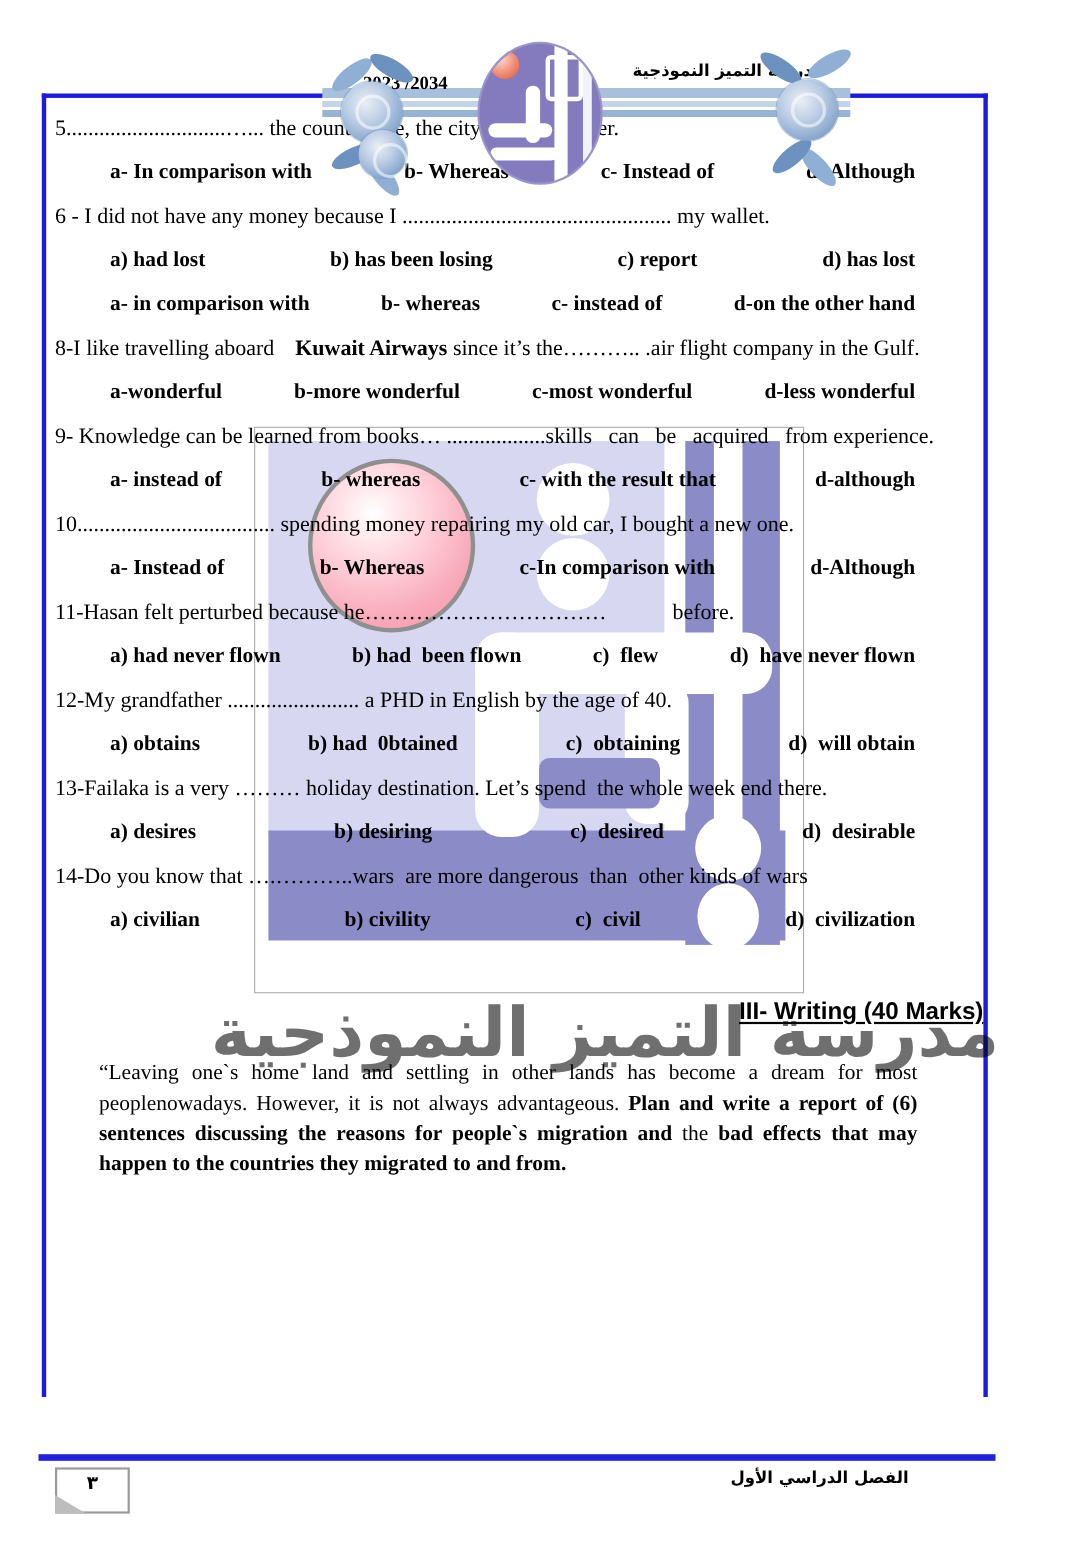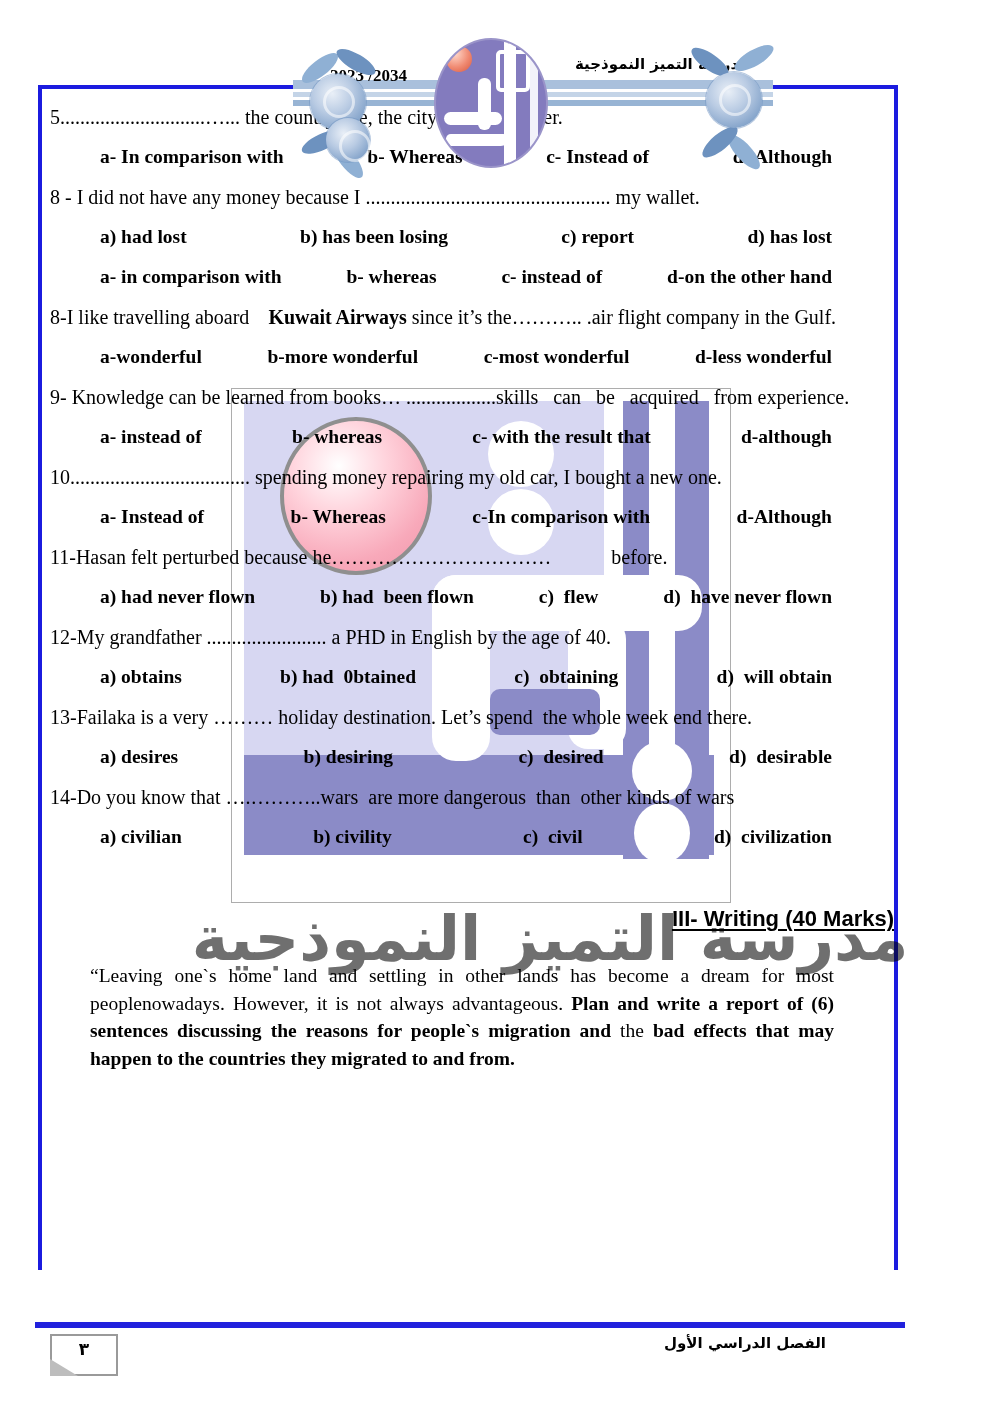--- a/index.html
+++ b/index.html
@@ -123,21 +123,21 @@
 
   <div class="qbox">
     <div class="qlist">
         <div class="q-text"><span>5.............................…... the countryside, the city is much busier.</span></div>
         <div class="q-options">
           <span class="opt">a- In comparison with</span>
           <span class="opt">b- Whereas</span>
           <span class="opt">c- Instead of</span>
           <span class="opt">d- Although</span>
         </div>
-        <div class="q-text"><span>8 - I did not have any money because I ................................................. my wallet.</span></div>
+        <div class="q-text"><span>6 - I did not have any money because I ................................................. my wallet.</span></div>
         <div class="q-options">
           <span class="opt">a) had lost</span>
           <span class="opt">b) has been losing</span>
           <span class="opt">c) report</span>
           <span class="opt">d) has lost</span>
         </div>
         <div class="q-options">
           <span class="opt">a- in comparison with</span>
           <span class="opt">b- whereas</span>
           <span class="opt">c- instead of</span>

